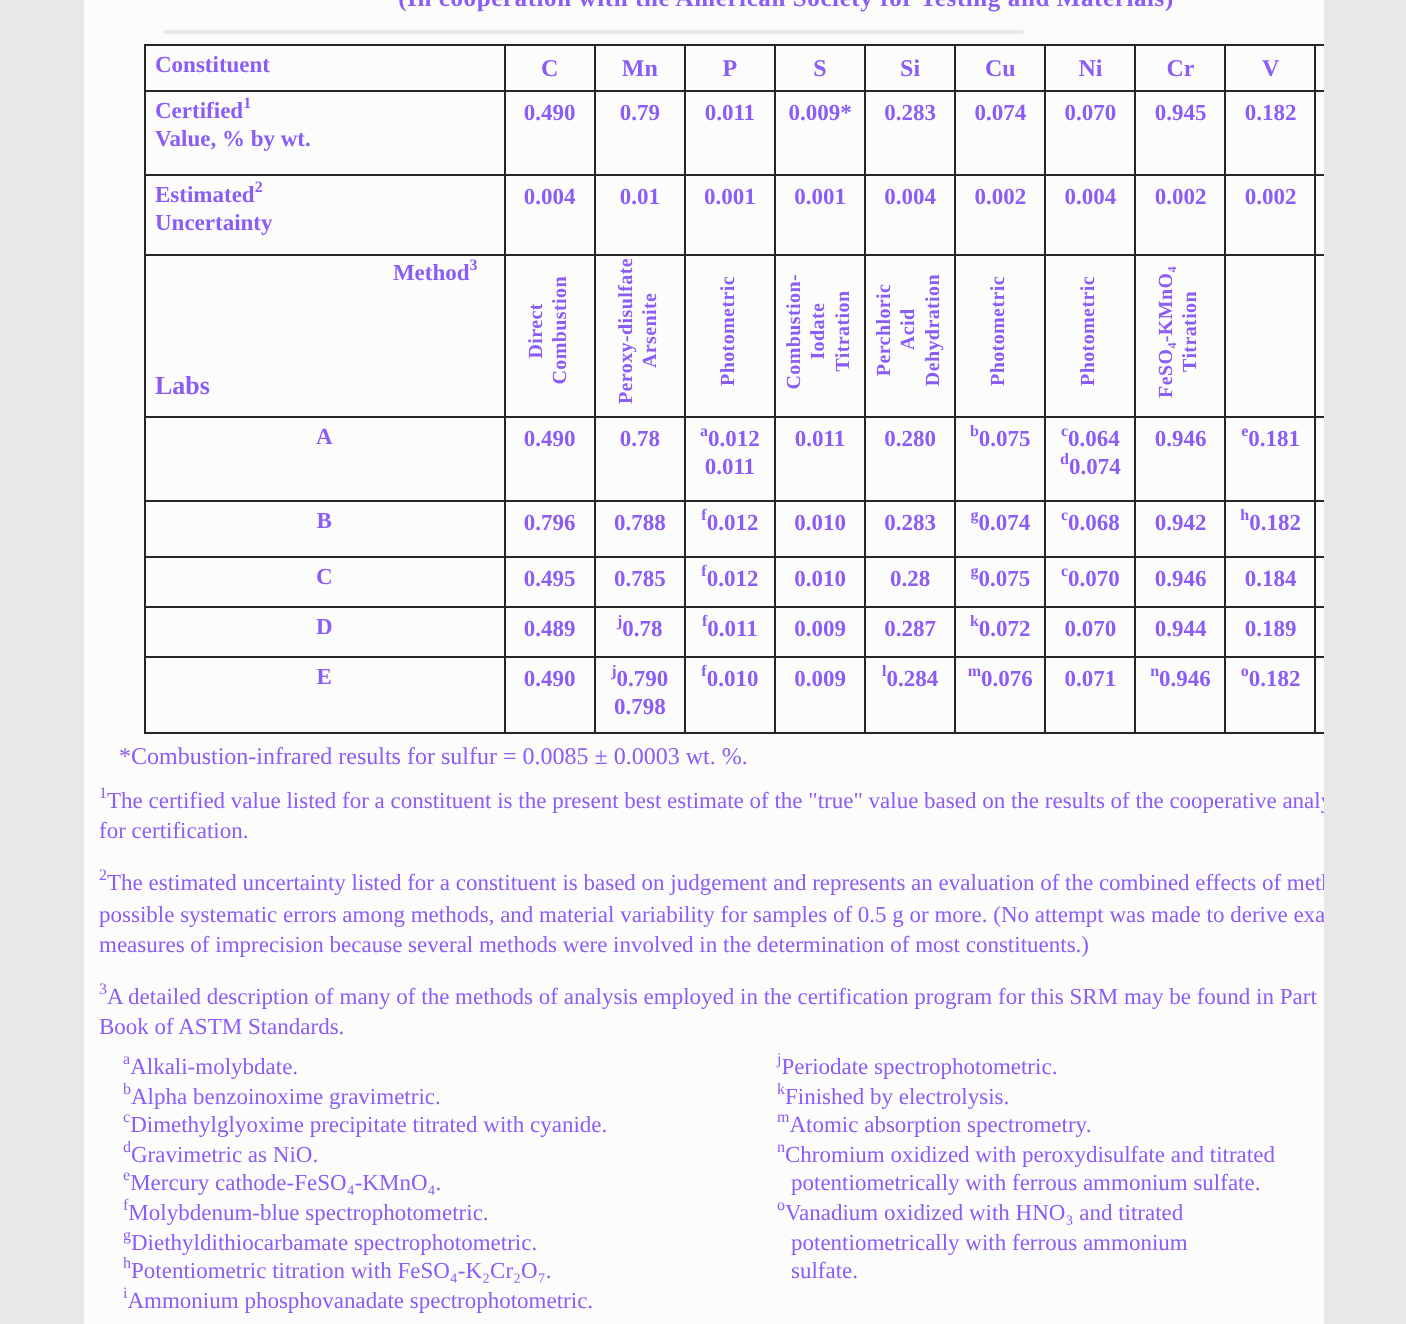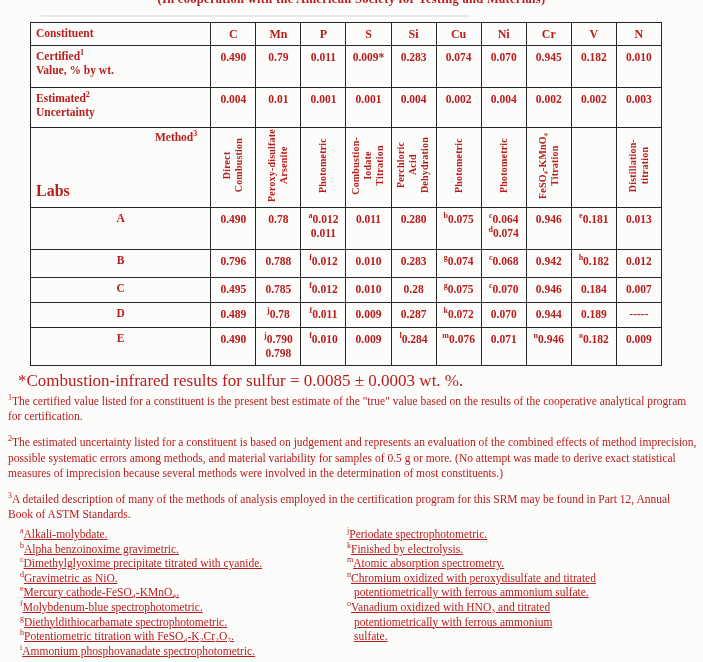--- a/index.html
+++ b/index.html
@@ -1,18 +1,18 @@
 <!DOCTYPE html>
 <html><head>
 <meta charset="utf-8">
 <style>
   html,body{margin:0;padding:0;background:#e8e8e8;}
   .sheet{
-    position:relative;width:703px;height:662px;margin:0 auto;
-    background:#fcfcfa;color:#b91c1c;overflow:hidden;
+    position:relative;width:620px;height:662px;margin:0 auto;
+    background:#fcfcfa;color:#8b5cf6;overflow:hidden;
     font-family:"Liberation Serif","DejaVu Serif",serif;
   }
   
   .top-clip{position:absolute;top:0;left:0;width:703px;height:9px;overflow:hidden;}
   .top-clip span{display:block;margin-top:-8px;text-align:center;font-size:12.5px;font-weight:700;letter-spacing:.3px;}
   .scan-smudge{position:absolute;top:15px;left:40px;width:430px;height:2px;background:rgba(60,60,60,.10);border-radius:2px;}
 
   
   table.cert{
     position:absolute;left:30px;top:22px;width:632px;
@@ -28,34 +28,34 @@
   tr.r-est{height:40px;padding-left:36px;}
   tr.r-method{height:78px;}
   td.mcol{vertical-align:middle;text-align:center;padding:1px 0;}
   .rot{
     display:inline-block;writing-mode:vertical-rl;transform:rotate(180deg);
     white-space:pre-line;font-size:10px;line-height:1.22;font-weight:700;
     letter-spacing:.2px;max-height:75px;text-align:center;
   }
   td.methodcell{position:relative;padding:0;}
   .method-label{position:absolute;top:2px;right:13px;font-size:11.5px;}
-  .labs-label{position:absolute;bottom:7px;left:5px;font-size:16px;}
+  .labs-label{position:absolute;bottom:7px;left:5px;font-size:13px;}
   td.labname{font-size:11.5px;text-align:center;vertical-align:top;padding-top:4px;}
   .cline{white-space:nowrap;}
   sup{font-size:8px;line-height:0;}
 
   
-  .ast-note{position:absolute;left:18px;top:371px;font-size:17px;}
+  .ast-note{position:absolute;left:18px;top:371px;font-size:12px;}
   .fnotes{position:absolute;left:8px;top:394px;width:690px;font-size:11.5px;line-height:1.32;}
   .fnotes p{margin:0 0 11px 0;}
   .letters{position:absolute;left:20px;top:527px;width:676px;display:flex;}
   .letters .colL{width:327px;}
   .letters .colR{width:349px;}
   .lnote{font-size:11.5px;line-height:14.6px;padding-left:7px;text-indent:-7px;}
-  .lnote span{white-space:pre-line;text-decoration:underline;}
+  .lnote span{white-space:pre-line;}
 </style>
 </head>
 <body>
 
 <div class="sheet">
 
   <div class="top-clip">
     <span>(In cooperation with the American Society for Testing and Materials)</span>
   </div>
   <div class="scan-smudge"></div>

